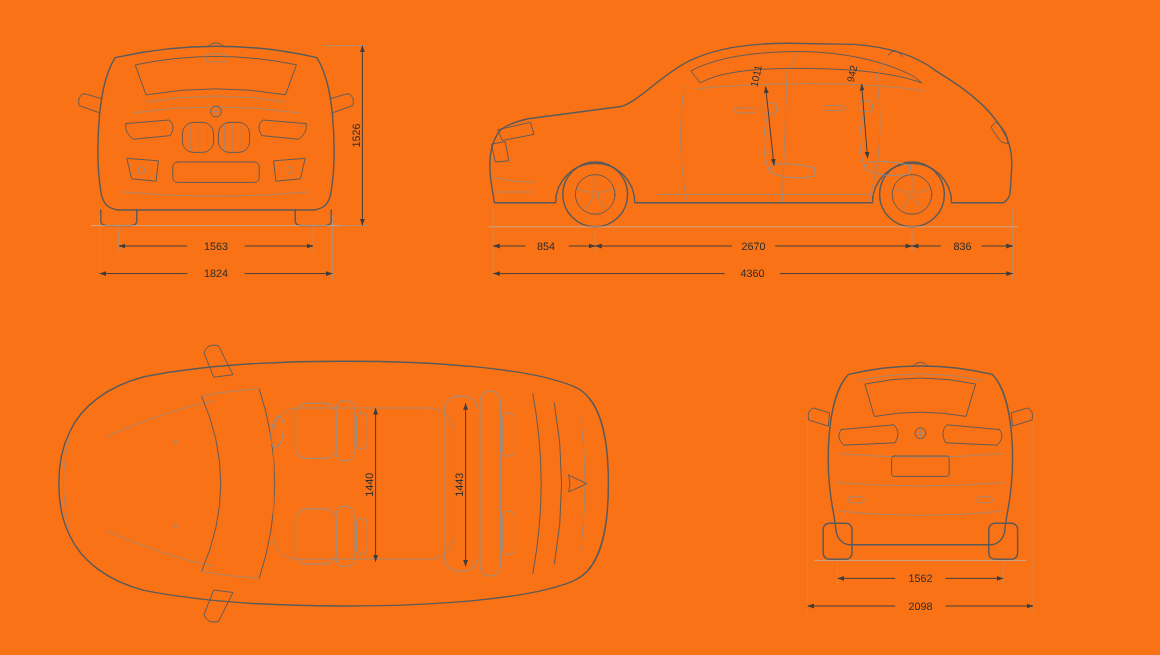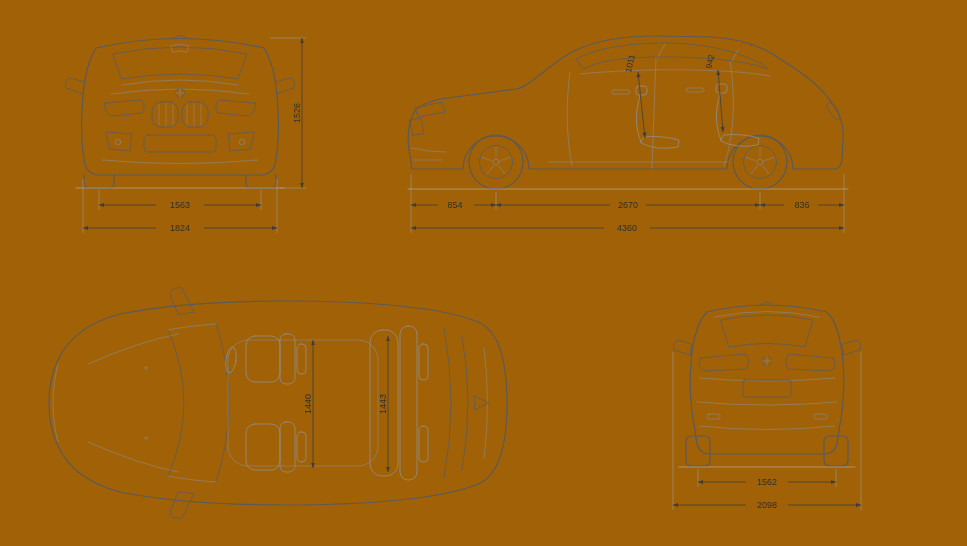--- a/index.html
+++ b/index.html
@@ -1,16 +1,16 @@
 <!DOCTYPE html>
 <html><head>
 <meta charset="utf-8">
 <style>
   html,body { margin:0; padding:0; background:#ffffff; }
-  .canvas { position:relative; width:967px; height:546px; background:#a16207; overflow:hidden;
+  .canvas { position:relative; width:967px; height:546px; background:#f97316; overflow:hidden;
             font-family:"Liberation Sans", sans-serif; }
   svg { position:absolute; overflow:visible; }
   .view-front { left:28px;  top:2px; }
   .view-side  { left:398px; top:2px; }
   .view-top   { left:28px;  top:272px; }
   .view-rear  { left:645px; top:286px; }
   .car   { stroke:#5a5a5a; fill:none; stroke-linejoin:round; stroke-linecap:round; }
   .thick { stroke-width:1.2; }
   .thin  { stroke-width:0.8; }
   .hair  { stroke-width:0.6; stroke:#8c8c8c; }

